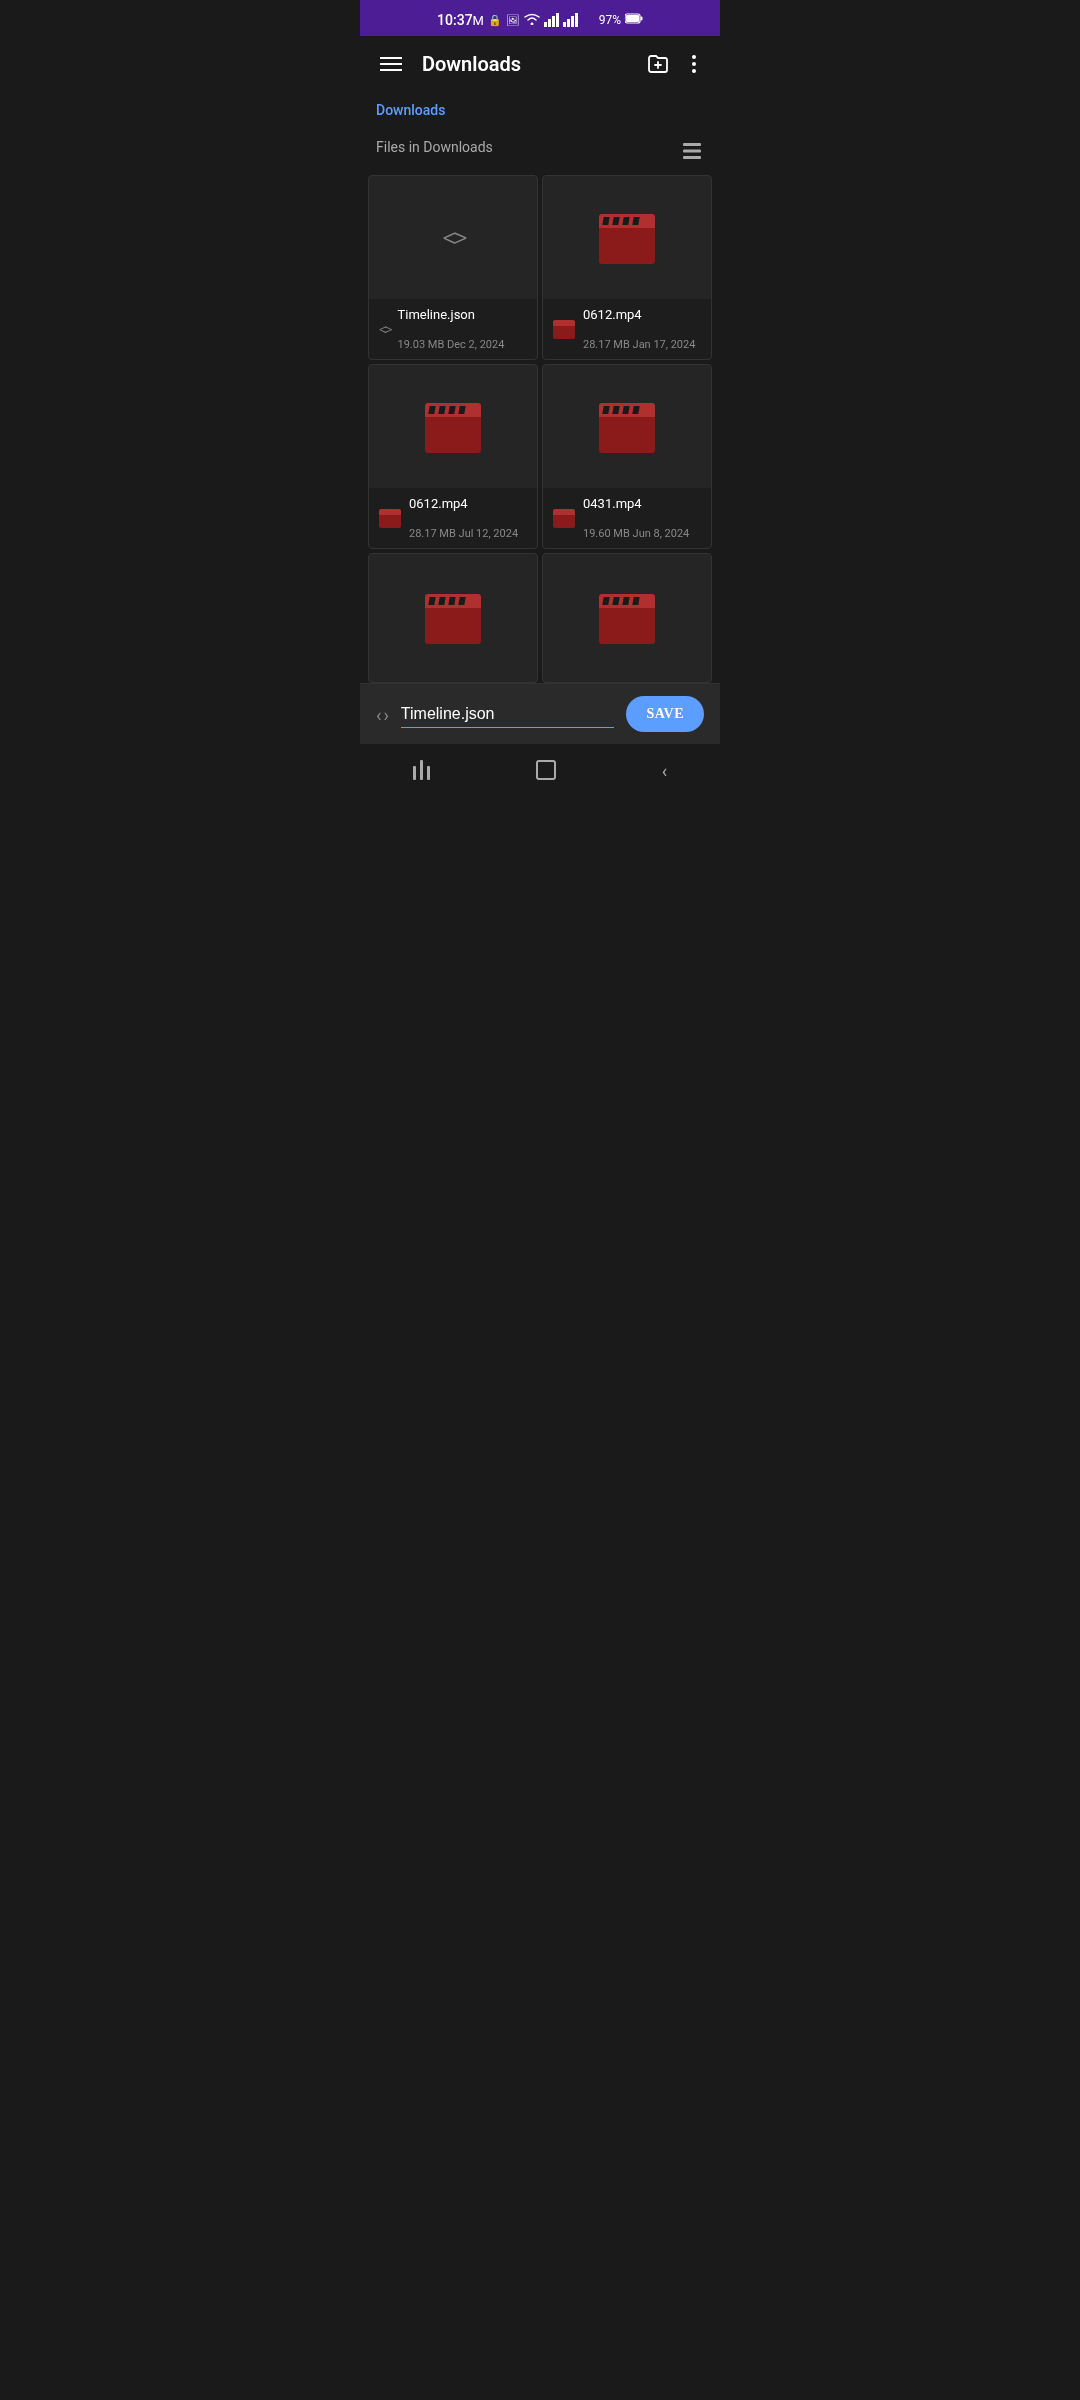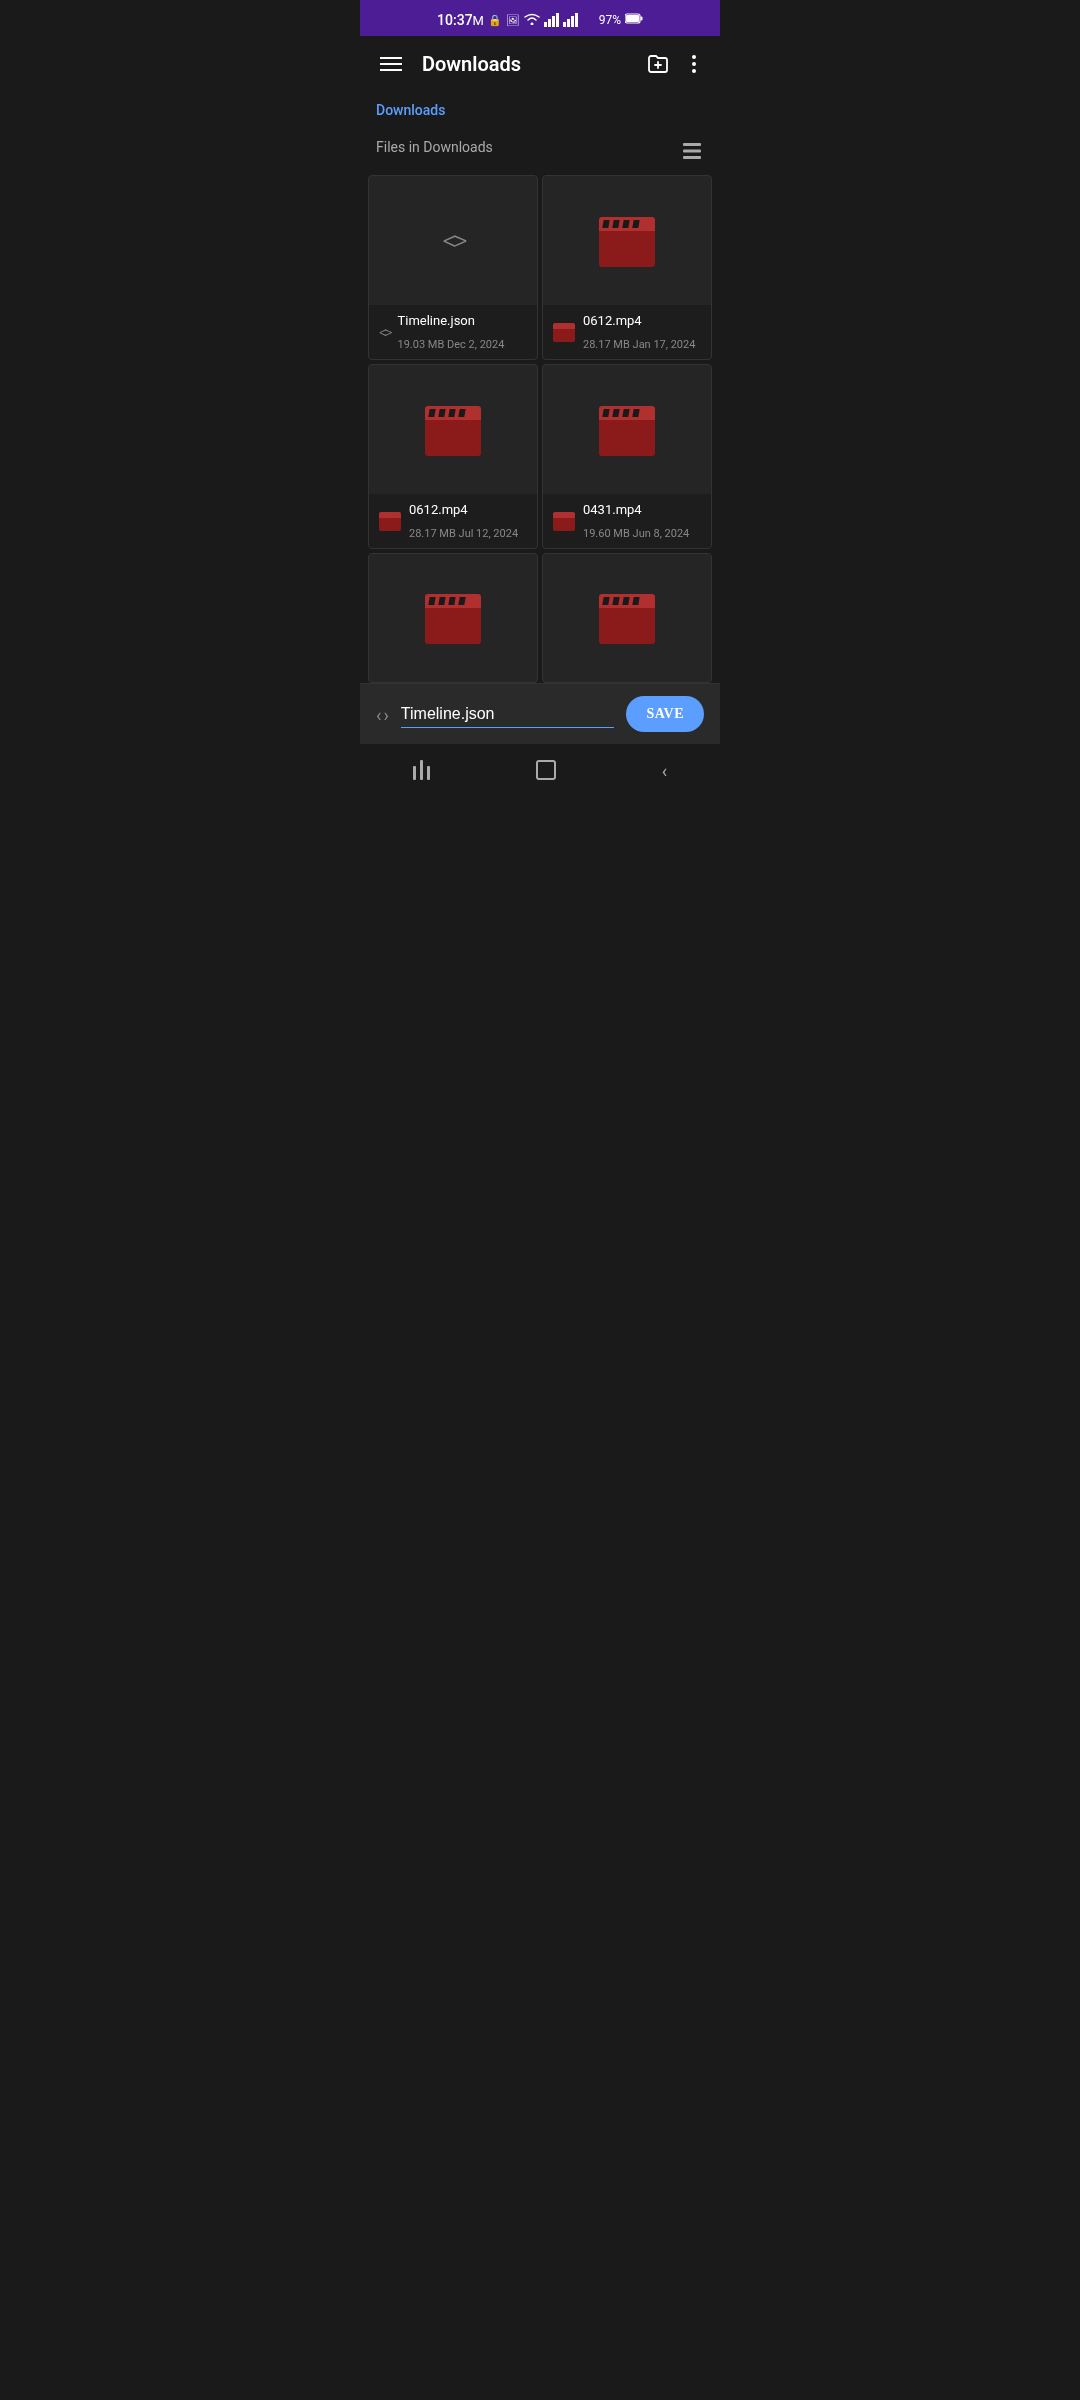--- a/index.html
+++ b/index.html
@@ -226,21 +226,21 @@
       flex-direction: column;
     }
     .file-name {
       font-size: 13px;
       color: #ffffff;
       font-weight: 400;
     }
     .file-details {
       font-size: 11px;
       color: #888888;
-      margin-top: 10px;
+      margin-top: 16px;
     }
 
     
     .bottom-bar {
       background: #2a2a2a;
       padding: 12px 16px;
       display: flex;
       align-items: center;
       gap: 12px;
       border-top: 1px solid #333;

